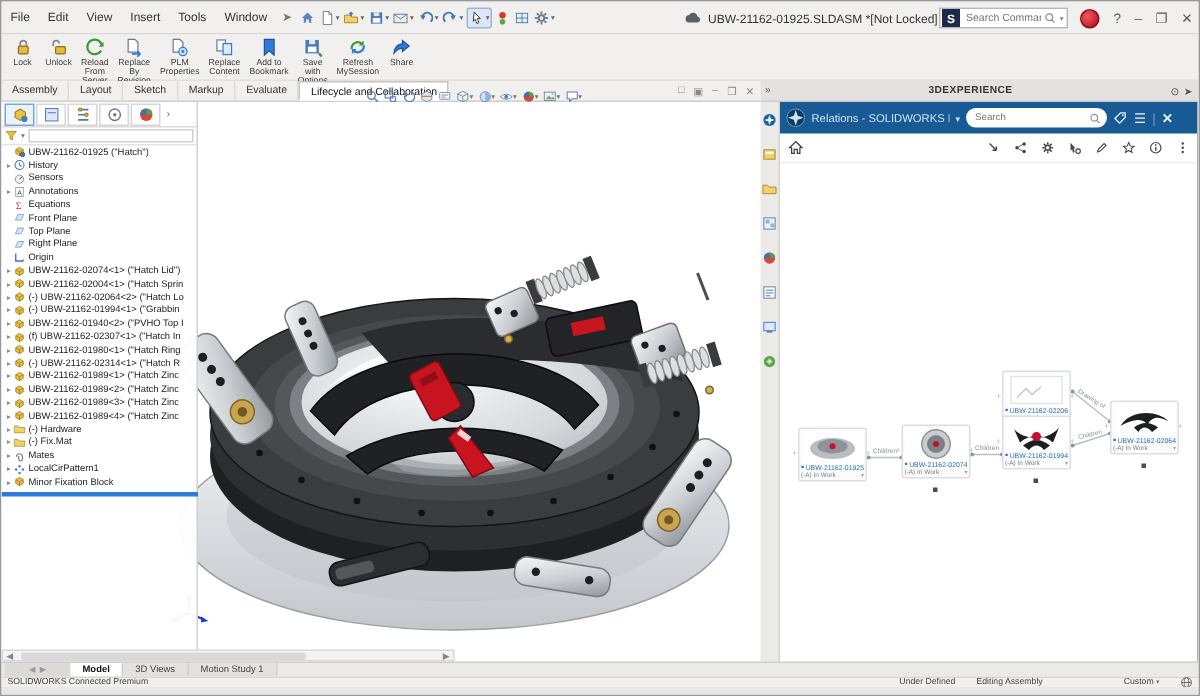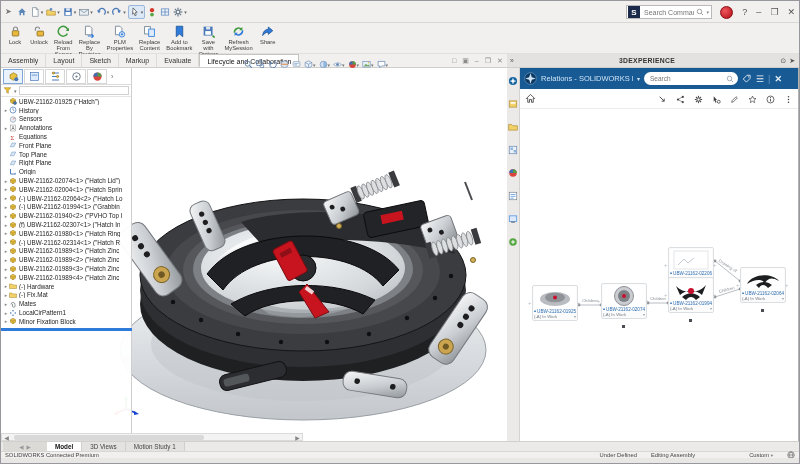--- a/index.html
+++ b/index.html
@@ -95,20 +95,28 @@
   .sb-right{margin-left:auto;display:flex;align-items:center;gap:14px;}
   .outerpad{left:0;top:457px;width:798px;height:6px;background:#e8e7e5;}
   svg{display:block;}
 </style>
 </head>
 <body>
 
 <div class="win">
 
   <div class="titlebar abs">
+    <nav id="menus" style="display:flex">
+        <span class="menu-item">File</span>
+        <span class="menu-item">Edit</span>
+        <span class="menu-item">View</span>
+        <span class="menu-item">Insert</span>
+        <span class="menu-item">Tools</span>
+        <span class="menu-item">Window</span>
+      </nav>
     <span class="pin-icn">➤</span>
     <div class="qat" id="qat">
         <span class="qbtn">
           <span style="display: inline-flex;">
             <svg width="10" height="10" viewBox="0 0 16 16">
               <path d="M8 2 L14 8 H12 V13 H9.5 V9.5 H6.5 V13 H4 V8 H2 Z" fill="#5b87b8"></path>
             </svg>
           </span>
         </span>
         <span class="qbtn">
@@ -203,20 +211,26 @@
                 <line x1="3" y1="3" x2="5" y2="5"></line>
                 <line x1="11" y1="11" x2="13" y2="13"></line>
                 <line x1="13" y1="3" x2="11" y2="5"></line>
                 <line x1="5" y1="11" x2="3" y2="13"></line>
               </g>
             </svg>
           </span>
           <span class="caret">▾</span>
         </span>
       </div>
+    <div class="doc-title">
+      <svg width="12" height="8" viewBox="0 0 16 10">
+        <path d="M4 9 a3.4 3.4 0 0 1 .6-6.7 A4 4 0 0 1 12 3.6 A2.8 2.8 0 0 1 12.5 9 Z" fill="#5a5f66"></path>
+      </svg>
+      <span>UBW-21162-01925.SLDASM *[Not Locked]</span>
+    </div>
     <div class="cmd-search">
       <span class="sbadge">S</span>
       <input placeholder="Search Commands" style="">
       <svg width="8" height="8" viewBox="0 0 16 16">
         <circle cx="7" cy="7" r="4.5" fill="none" stroke="#8a8a8a" stroke-width="1.6"></circle>
         <line x1="10.5" y1="10.5" x2="14" y2="14" stroke="#8a8a8a" stroke-width="1.6"></line>
       </svg>
       <span style="font-size:5px;color:#888;margin:0 2px;">▾</span>
     </div>
     <div class="win-controls">

